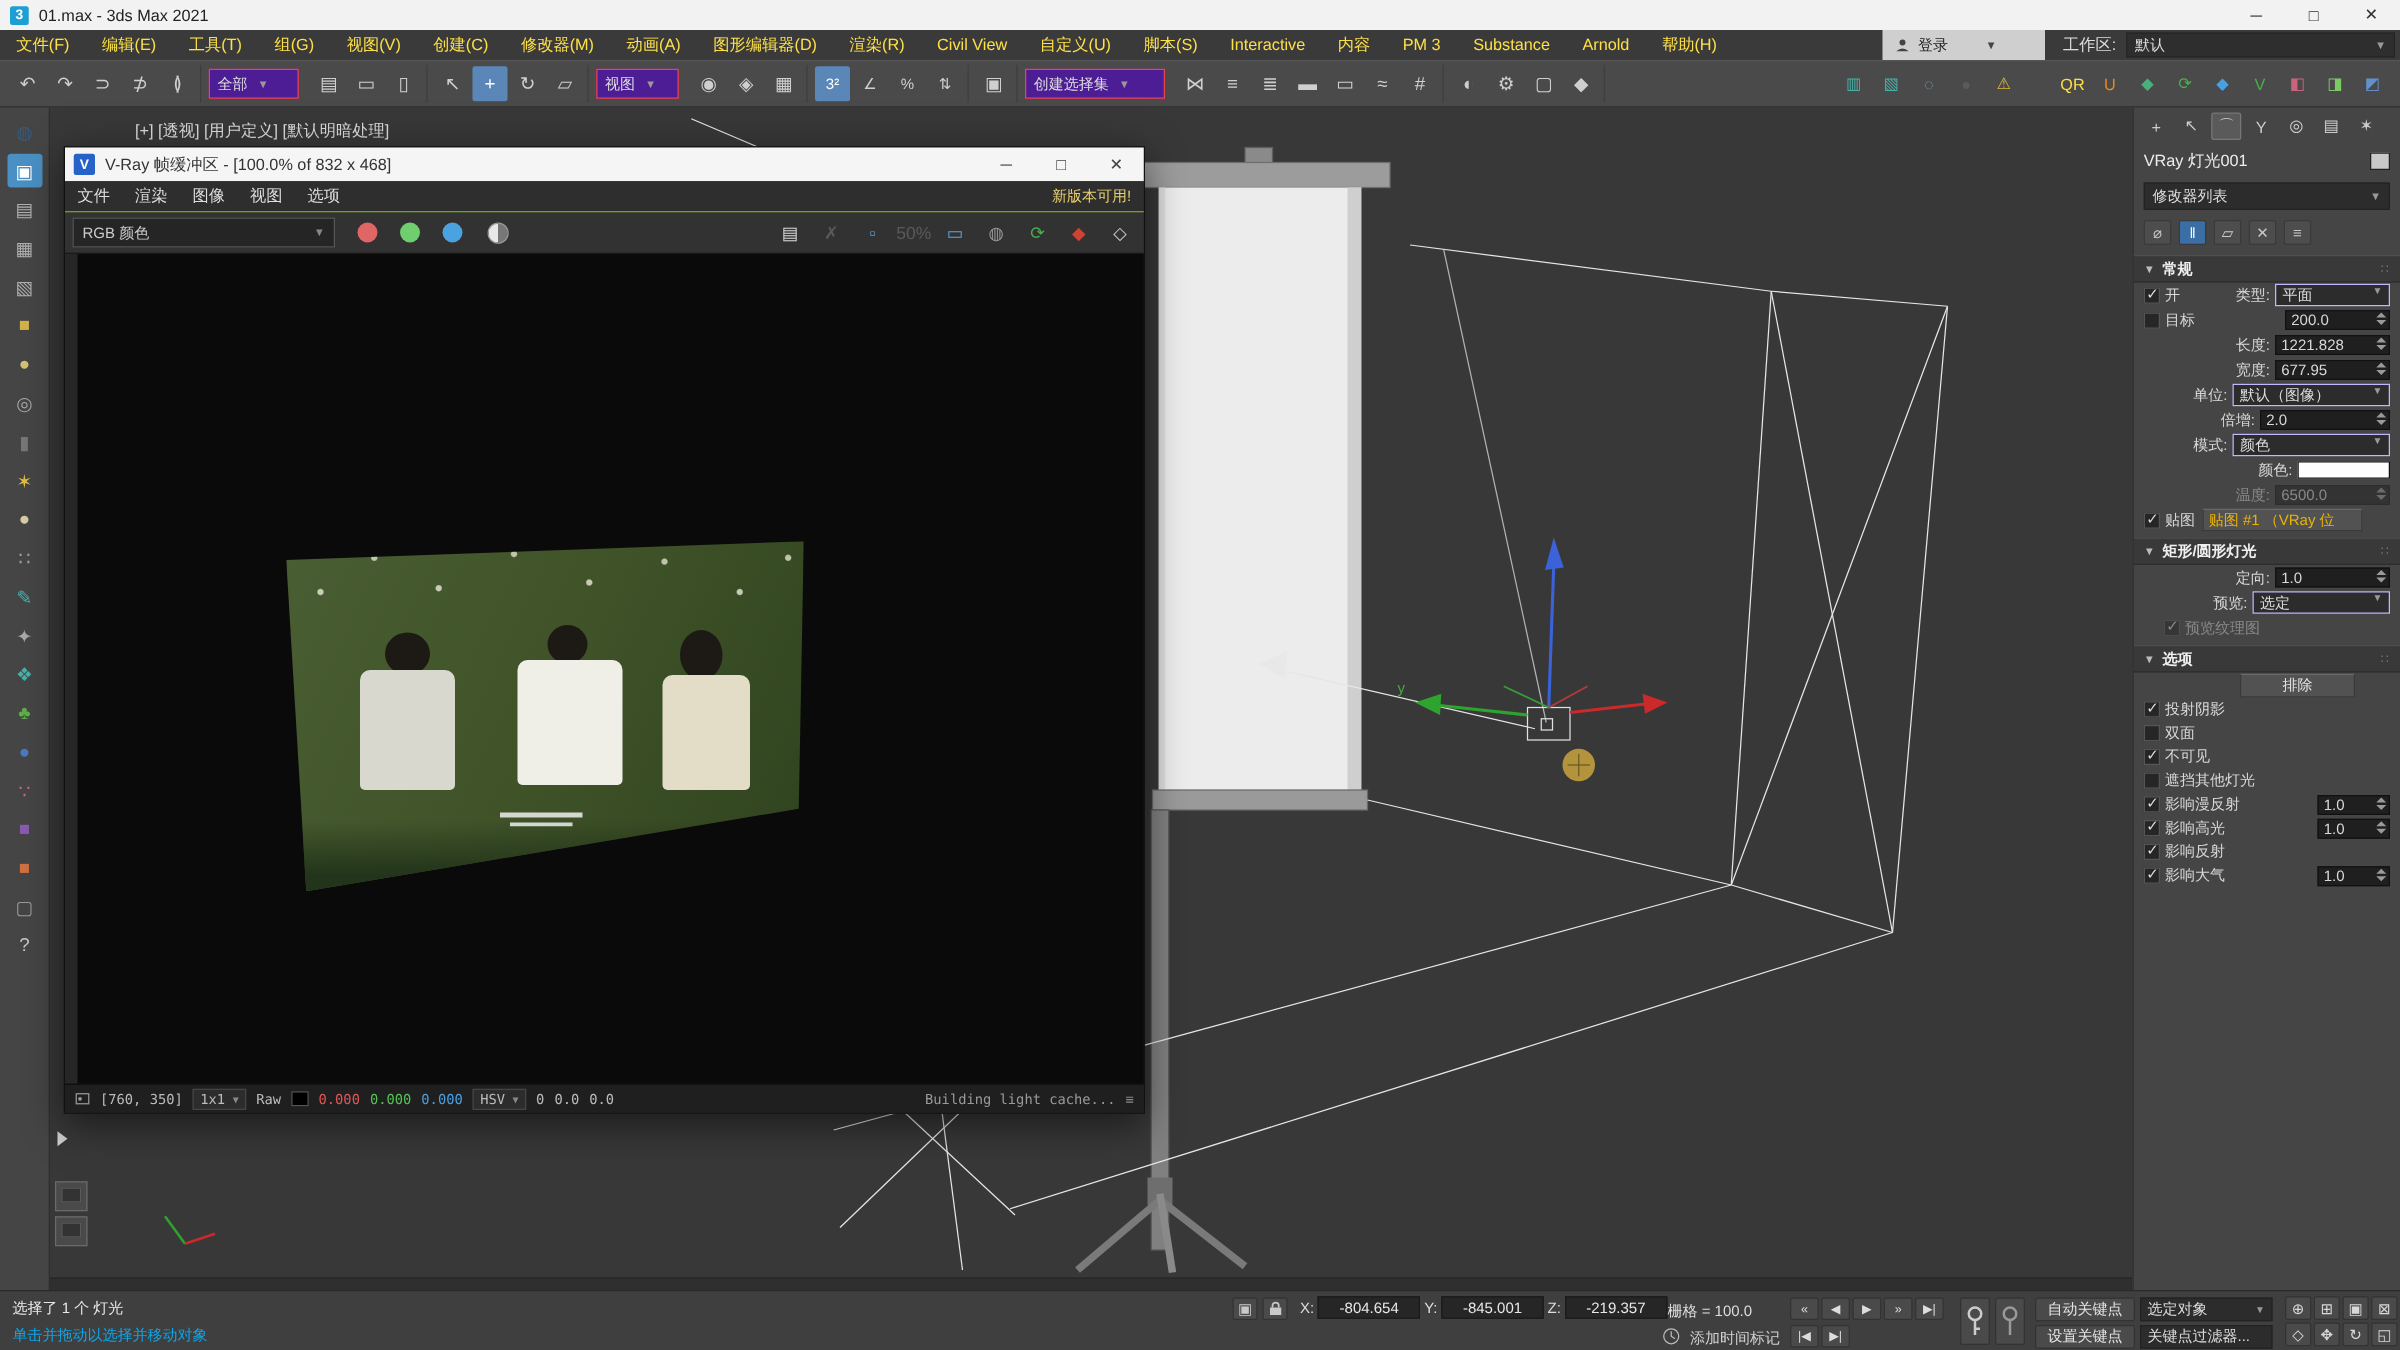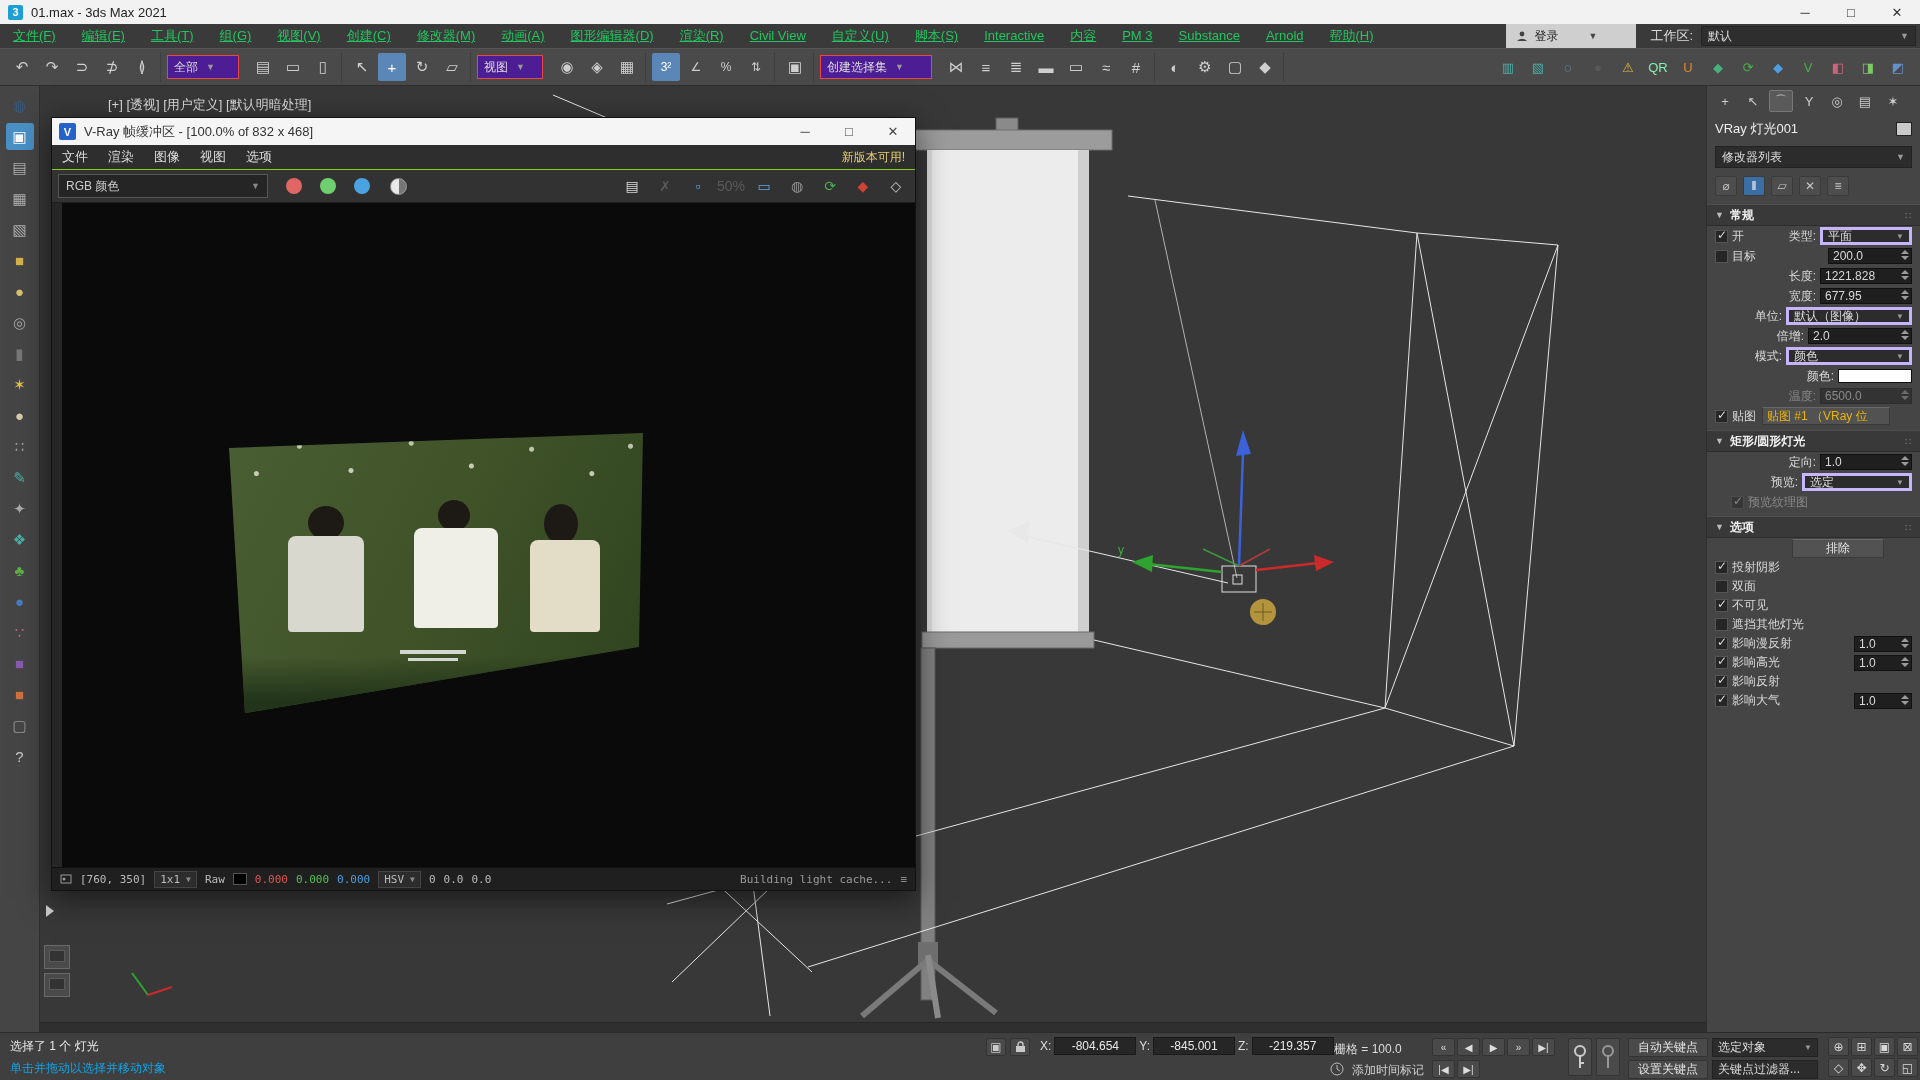--- a/index.html
+++ b/index.html
@@ -8,21 +8,21 @@
   
   #titlebar { position:absolute; left:0; top:0; width:1920px; height:24px; background:#f2f2f2;
     display:flex; align-items:center; color:#222; font-size:13px; }
   #app-logo { width:15px; height:15px; margin:0 8px 0 8px; background:#1e9fd4; color:#fff;
     font-weight:bold; font-size:11px; display:flex; align-items:center; justify-content:center; border-radius:2px;}
   #titlebar .wctl { margin-left:auto; display:flex; height:100%; }
   #titlebar .wbtn { width:46px; height:100%; display:flex; align-items:center; justify-content:center;
     color:#333; font-size:13px; }
   #menubar { position:absolute; left:0; top:24px; width:1920px; height:24px; background:#3a3a3a;
     display:flex; align-items:center; }
-  .menu-item { padding:12px 13px; color:#22c55e; font-size:13px; line-height:24px; white-space:nowrap;text-decoration:underline; }
+  .menu-item { padding:12px 13px; color:#fde047; font-size:13px; line-height:24px; white-space:nowrap; }
   #login-chip { margin-left:auto; height:24px; background:#cfcfcf; color:#222; display:flex;
     align-items:center; padding:0 10px; gap:6px; min-width:130px; }
   #login-chip .car { margin-left:24px; font-size:9px; color:#444; }
   #ws-label { color:#ddd; padding:0 8px 0 14px; font-size:13px; }
   #ws-dd { width:215px; height:20px; background:#2e2e2e; border:1px solid #242424; display:flex;
     align-items:center; padding:0 6px; color:#ddd; margin-right:4px; }
   #ws-dd .car { margin-left:auto; font-size:9px; color:#999; }
   #toolbar { position:absolute; left:0; top:48px; width:1920px; height:38px; background:#4a4a4a;
     border-top:1px solid #555; border-bottom:1px solid #2e2e2e; display:flex; align-items:center;
     padding:0 4px; gap:2px; }
@@ -137,22 +137,22 @@
   .plabel { flex:1; text-align:right; color:#d8d8d8; white-space:nowrap; }
   .cb { width:13px; height:13px; background:#262626; border:1px solid #555; position:relative; flex:none; }
   .cb[data-checked="true"]::after { content:"✓"; position:absolute; left:1px; top:-3px; color:#ddd; font-size:12px; }
   .cb-label { color:#d8d8d8; margin-right:2px; white-space:nowrap; }
   .spin-field { width:84px; height:16px; background:#1f1f1f; border:1px solid #111; color:#d9d9d9;
     display:flex; align-items:center; padding:0 4px; position:relative; flex:none; }
   .spin-field .sp { position:absolute; right:2px; top:1px; }
   .sp i { display:block; width:0; height:0; border-left:4px solid transparent; border-right:4px solid transparent; }
   .sp i.up { border-bottom:4px solid #9a9a9a; margin-bottom:2px; }
   .sp i.dn { border-top:4px solid #9a9a9a; }
-  .pdd { height:18px; background:#2c2c2c; border:3px solid #c4b5fd; color:#ddd; display:flex;
-    align-items:center; padding:0 5px; flex:none; }
+  .pdd { height:18px; background:#2c2c2c; border:1px solid #c4b5fd; color:#ddd; display:flex;
+    padding:0 5px; flex:none; }
   .pdd .car { margin-left:auto; font-size:8px; color:#999; padding-left:8px; }
   [data-disabled="true"] { opacity:.45; }
   #color-swatch { width:74px; height:14px; background:#fdfdfd; border:1px solid #111; flex:none; }
   #texmap-btn { width:128px; height:18px; background:#525252; border:1px solid #3a3a3a; border-top-color:#686868;
     color:#eab308; display:flex; align-items:center; padding:0 4px; white-space:nowrap; overflow:hidden; flex:none;}
   #exclude-btn { width:92px; height:19px; background:#525252; border:1px solid #3a3a3a; border-top-color:#686868;
     color:#e8e8e8; display:flex; align-items:center; justify-content:center; margin-left:auto; margin-right:28px;}
   .orow { height:19px; }
   .orow .spin-field { width:58px; }
   .spin-field .val:empty + .sp { display:none; }
@@ -308,21 +308,21 @@
       <div class="tbtn">◆</div>
     </div>
   <div id="tb-spacer"></div>
   <div class="tgroup" style="border-right:none">
 
   <div class="tbtn" style="font-size: 13px; color: rgb(73, 176, 168);">▥</div>
       <div class="tbtn" style="font-size: 13px; color: rgb(73, 176, 168);">▧</div>
       <div class="tbtn" style="font-size: 13px; color: rgb(122, 182, 217);">◌</div>
       <div class="tbtn" style="font-size: 13px; color: rgb(90, 90, 90);">●</div>
       <div class="tbtn" style="font-size: 13px; color: rgb(224, 184, 58);">⚠</div>
-      <div class="tbtn" style="font-size: 13px; color: #86efac;">QR</div>
+      <div class="tbtn" style="font-size: 13px; color: #fde047; margin-left: 25px;">QR</div>
       <div class="tbtn" style="font-size: 13px; color: rgb(224, 138, 42);">U</div>
       <div class="tbtn" style="font-size: 13px; color: rgb(73, 176, 124);">◆</div>
       <div class="tbtn" style="font-size: 13px; color: rgb(73, 176, 76);">⟳</div>
       <div class="tbtn" style="font-size: 13px; color: rgb(74, 159, 224);">◆</div>
       <div class="tbtn" style="font-size: 13px; color: rgb(73, 176, 76);">V</div>
       <div class="tbtn" style="font-size: 13px; color: rgb(201, 100, 124);">◧</div>
       <div class="tbtn" style="font-size: 13px; color: rgb(124, 201, 100);">◨</div>
       <div class="tbtn" style="font-size: 13px; color: rgb(100, 144, 201);">◩</div>
     </div>
 </div>

